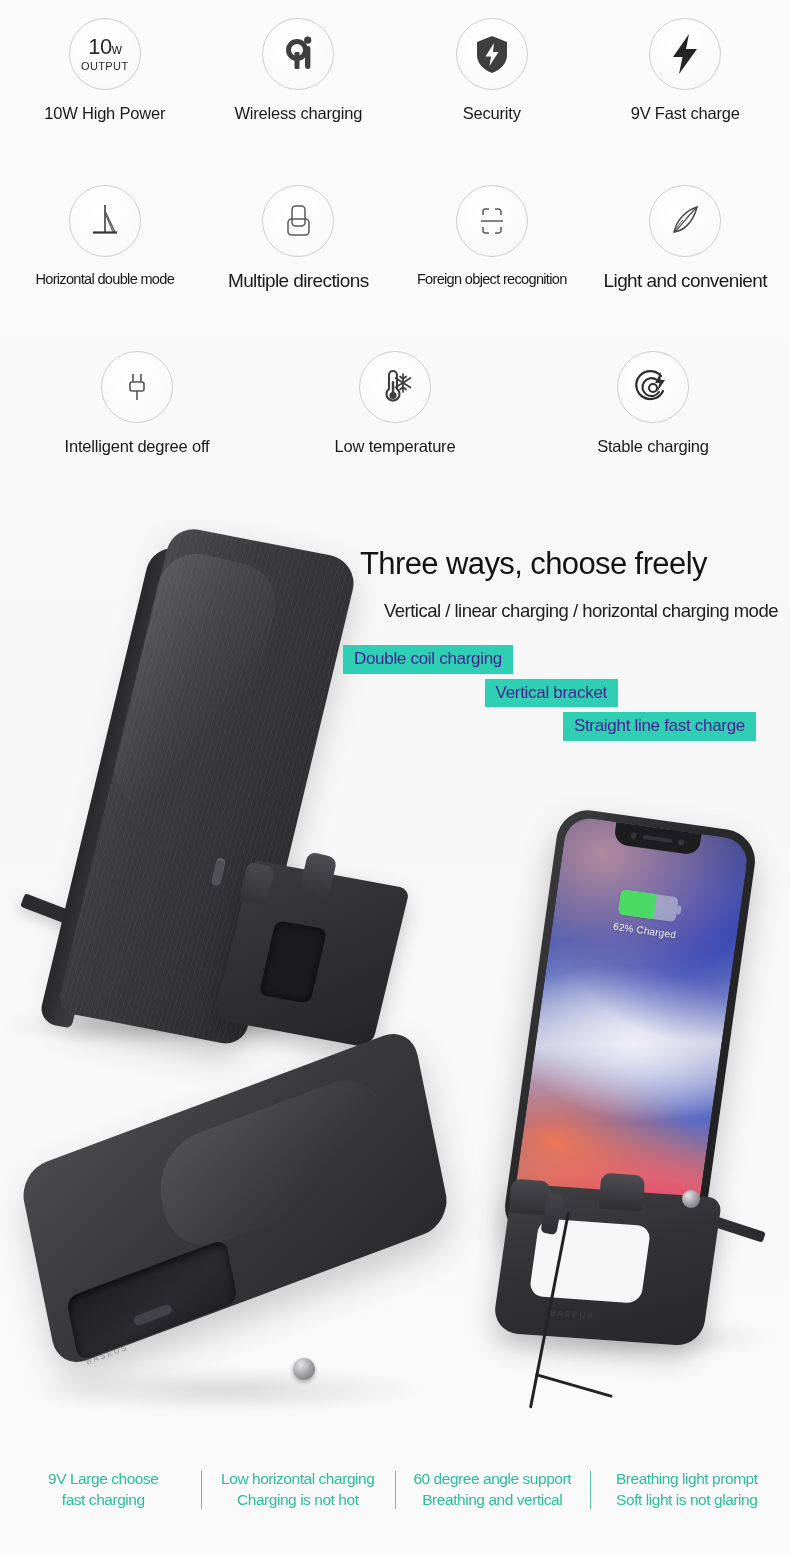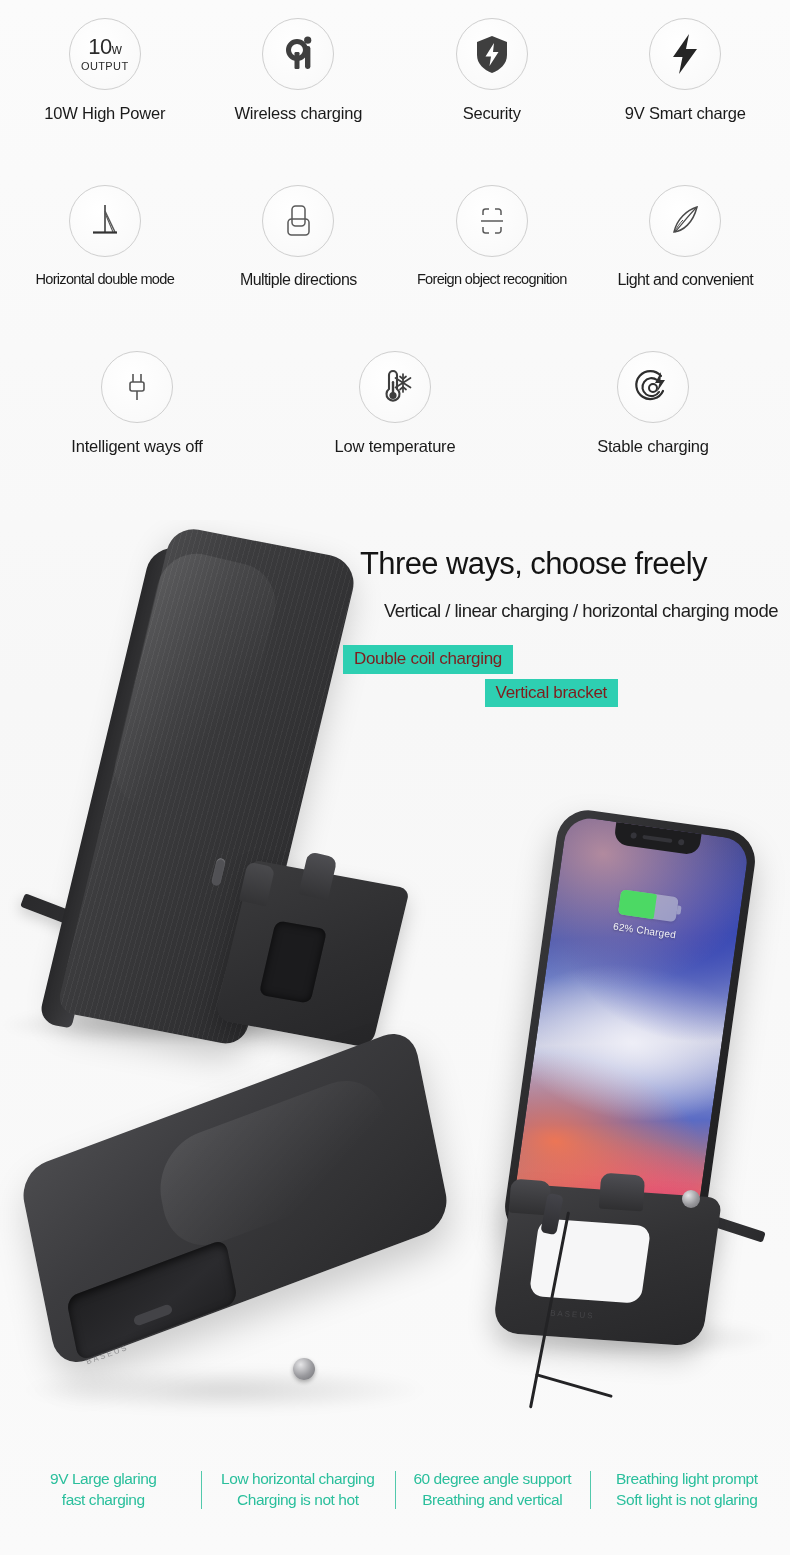--- a/index.html
+++ b/index.html
@@ -51,21 +51,21 @@
     position: relative;
   }
   .feature-label {
     margin-top: 14px;
     font-size: 16.5px;
     color: #1a1a1a;
     letter-spacing: -0.2px;
     white-space: nowrap;
     line-height: 1.1;
   }
-  .feature-label.tight { font-size: 16px; letter-spacing: -0.6px; }
+  .feature-label.tight { font-size: 19px; letter-spacing: -0.6px; }
   .feature-label.tighter { font-size: 14.6px; letter-spacing: -0.7px; }
 
   
   .tenw {
     display: flex; flex-direction: column; align-items: center;
     line-height: 1; color: #2b2b2b;
   }
   .tenw .big { font-size: 22px; letter-spacing: -0.5px; }
   .tenw .big sub { font-size: 14px; vertical-align: baseline; }
   .tenw .small { font-size: 11px; letter-spacing: 0.4px; margin-top: 3px; }
@@ -100,21 +100,21 @@
     top: 645px;
     left: 330px;
     width: 448px;
     display: flex;
     flex-direction: column;
     align-items: flex-end;
     gap: 5px;
   }
   .badge {
     background: #2ecfb2;
-    color: #7f1d1d;
+    color: #4c1d95;
     font-size: 17px;
     letter-spacing: -0.3px;
     padding: 4px 11px 5px 11px;
     white-space: nowrap;
     line-height: 1.15;
   }
   .badge.b1 { margin-right: 265px; }
   .badge.b2 { margin-right: 160px; }
   .badge.b3 { margin-right: 22px; }
 
@@ -499,21 +499,21 @@
         </div>
         <div class="feature-label">Security</div>
       </div>
 
       <div class="feature-cell">
         <div class="icon-circle">
           <svg class="gi" width="34" height="44" viewBox="0 0 34 44">
             <path d="M21 2 L5 25 H14.5 L11 42 L29 17 H18 Z" fill="#252525"></path>
           </svg>
         </div>
-        <div class="feature-label">9V Smart charge</div>
+        <div class="feature-label">9V Fast charge</div>
       </div>
     </div>
 
     <div class="feature-row">
       <div class="feature-cell">
         <div class="icon-circle">
           <svg class="gi" width="44" height="44" viewBox="0 0 44 44">
             <line x1="22" y1="6" x2="22" y2="33" stroke="#555" stroke-width="1.8"></line>
             <line x1="22" y1="12" x2="32" y2="33" stroke="#555" stroke-width="1.4"></line>
             <line x1="22" y1="14" x2="30" y2="33" stroke="#555" stroke-width="1.1"></line>
@@ -562,21 +562,21 @@
 
       <div class="feature-cell">
         <div class="icon-circle">
           <svg class="gi" width="44" height="44" viewBox="0 0 44 44">
             <line x1="18" y1="9" x2="18" y2="17" stroke="#555" stroke-width="1.6"></line>
             <line x1="26" y1="9" x2="26" y2="17" stroke="#555" stroke-width="1.6"></line>
             <rect x="15" y="17" width="14" height="9" rx="2" fill="none" stroke="#555" stroke-width="1.6"></rect>
             <line x1="22" y1="26" x2="22" y2="35" stroke="#555" stroke-width="1.6"></line>
           </svg>
         </div>
-        <div class="feature-label">Intelligent ways off</div>
+        <div class="feature-label">Intelligent degree off</div>
       </div>
 
       <div class="feature-cell">
         <div class="icon-circle">
           <svg class="gi" width="44" height="44" viewBox="0 0 44 44">
             <path d="M16 10 a4 4 0 0 1 8 0 v14 a6.5 6.5 0 1 1 -8 0 Z" fill="none" stroke="#3e3e3e" stroke-width="2.1"></path>
             <circle cx="20" cy="30.5" r="3.6" fill="#3e3e3e"></circle>
             <rect x="18.8" y="16" width="2.4" height="13" rx="1.2" fill="#3e3e3e"></rect>
             <g stroke="#3e3e3e" stroke-width="1.7" stroke-linecap="round">
               <line x1="30" y1="9" x2="30" y2="27"></line>
@@ -663,25 +663,26 @@
       <div class="pst-brand">BASEUS</div>
     </div>
   </div>
 
   <div class="hero-head">Three ways, choose freely</div>
   <div class="hero-sub">Vertical / linear charging / horizontal charging mode</div>
 
   <div class="badges">
     <div class="badge b1">Double coil charging</div>
     <div class="badge b2">Vertical bracket</div>
+    <div class="badge b3">Straight line fast charge</div>
   </div>
 
   <div class="footer">
     <div class="foot-col">
-      <div class="foot-l1">9V Large glaring</div>
+      <div class="foot-l1">9V Large choose</div>
       <div class="foot-l2">fast charging</div>
     </div>
     <div class="foot-col">
       <div class="foot-l1">Low horizontal charging</div>
       <div class="foot-l2">Charging is not hot</div>
     </div>
     <div class="foot-col">
       <div class="foot-l1">60 degree angle support</div>
       <div class="foot-l2">Breathing and vertical</div>
     </div>

